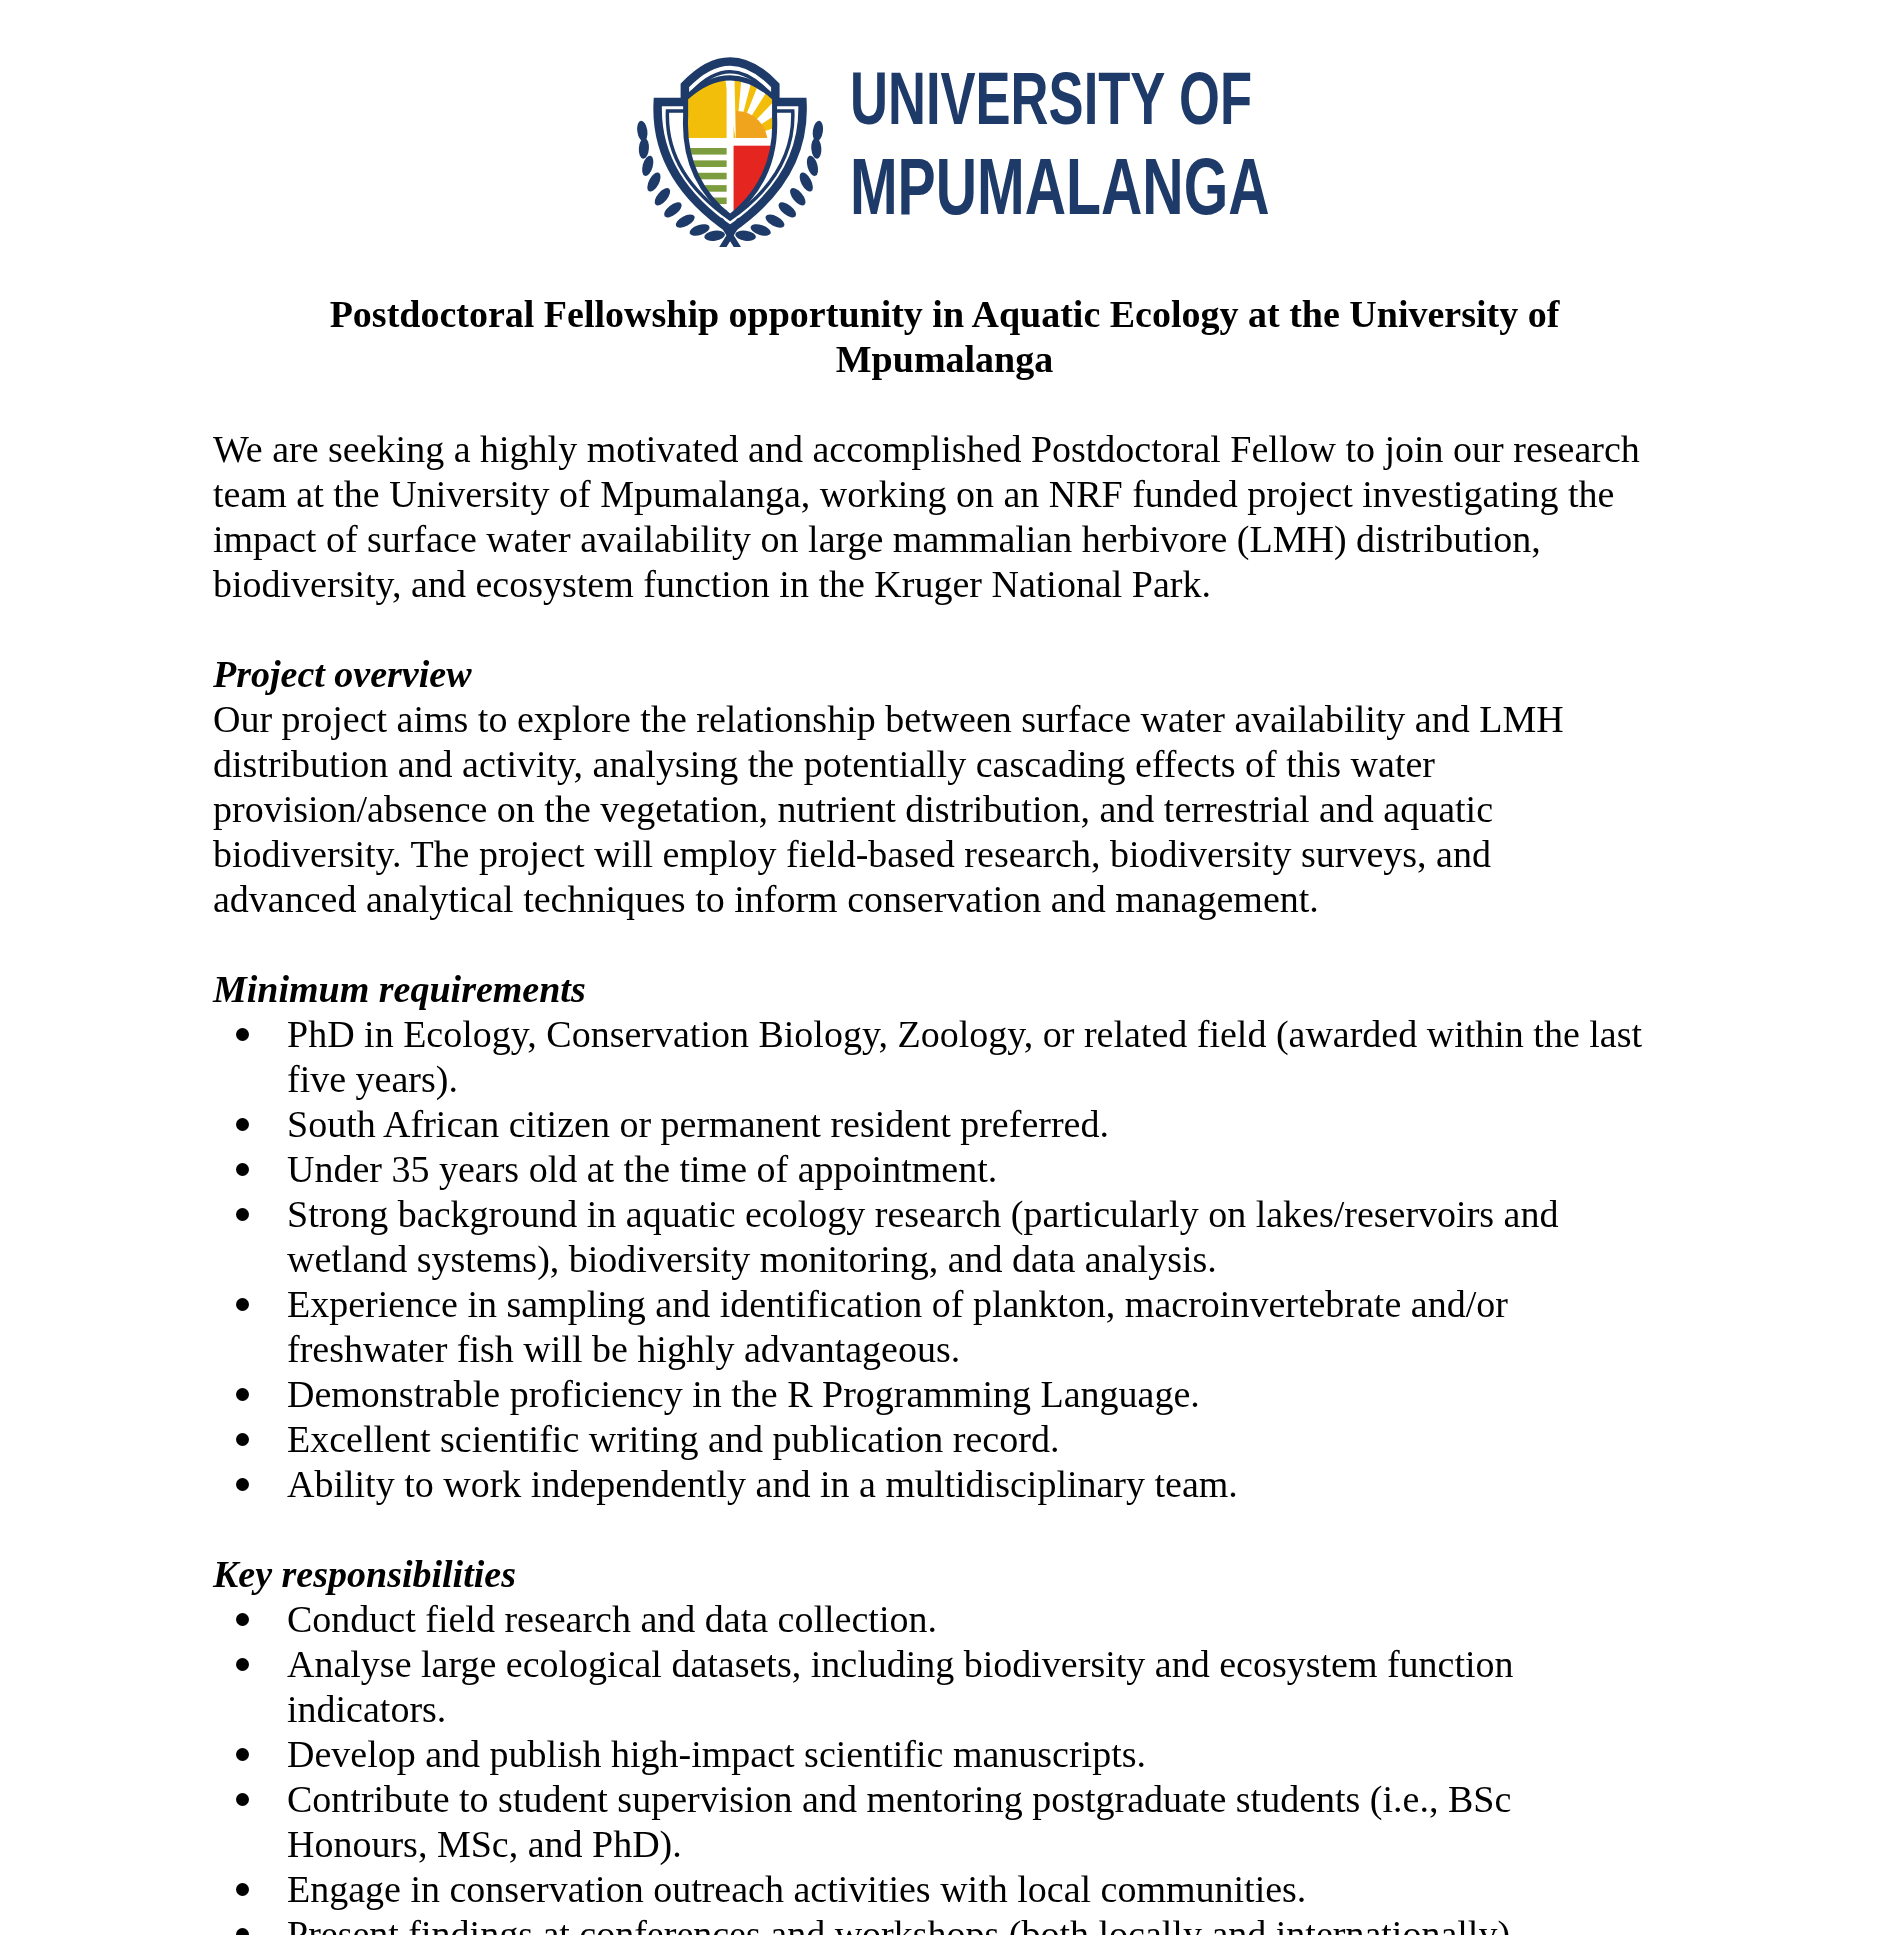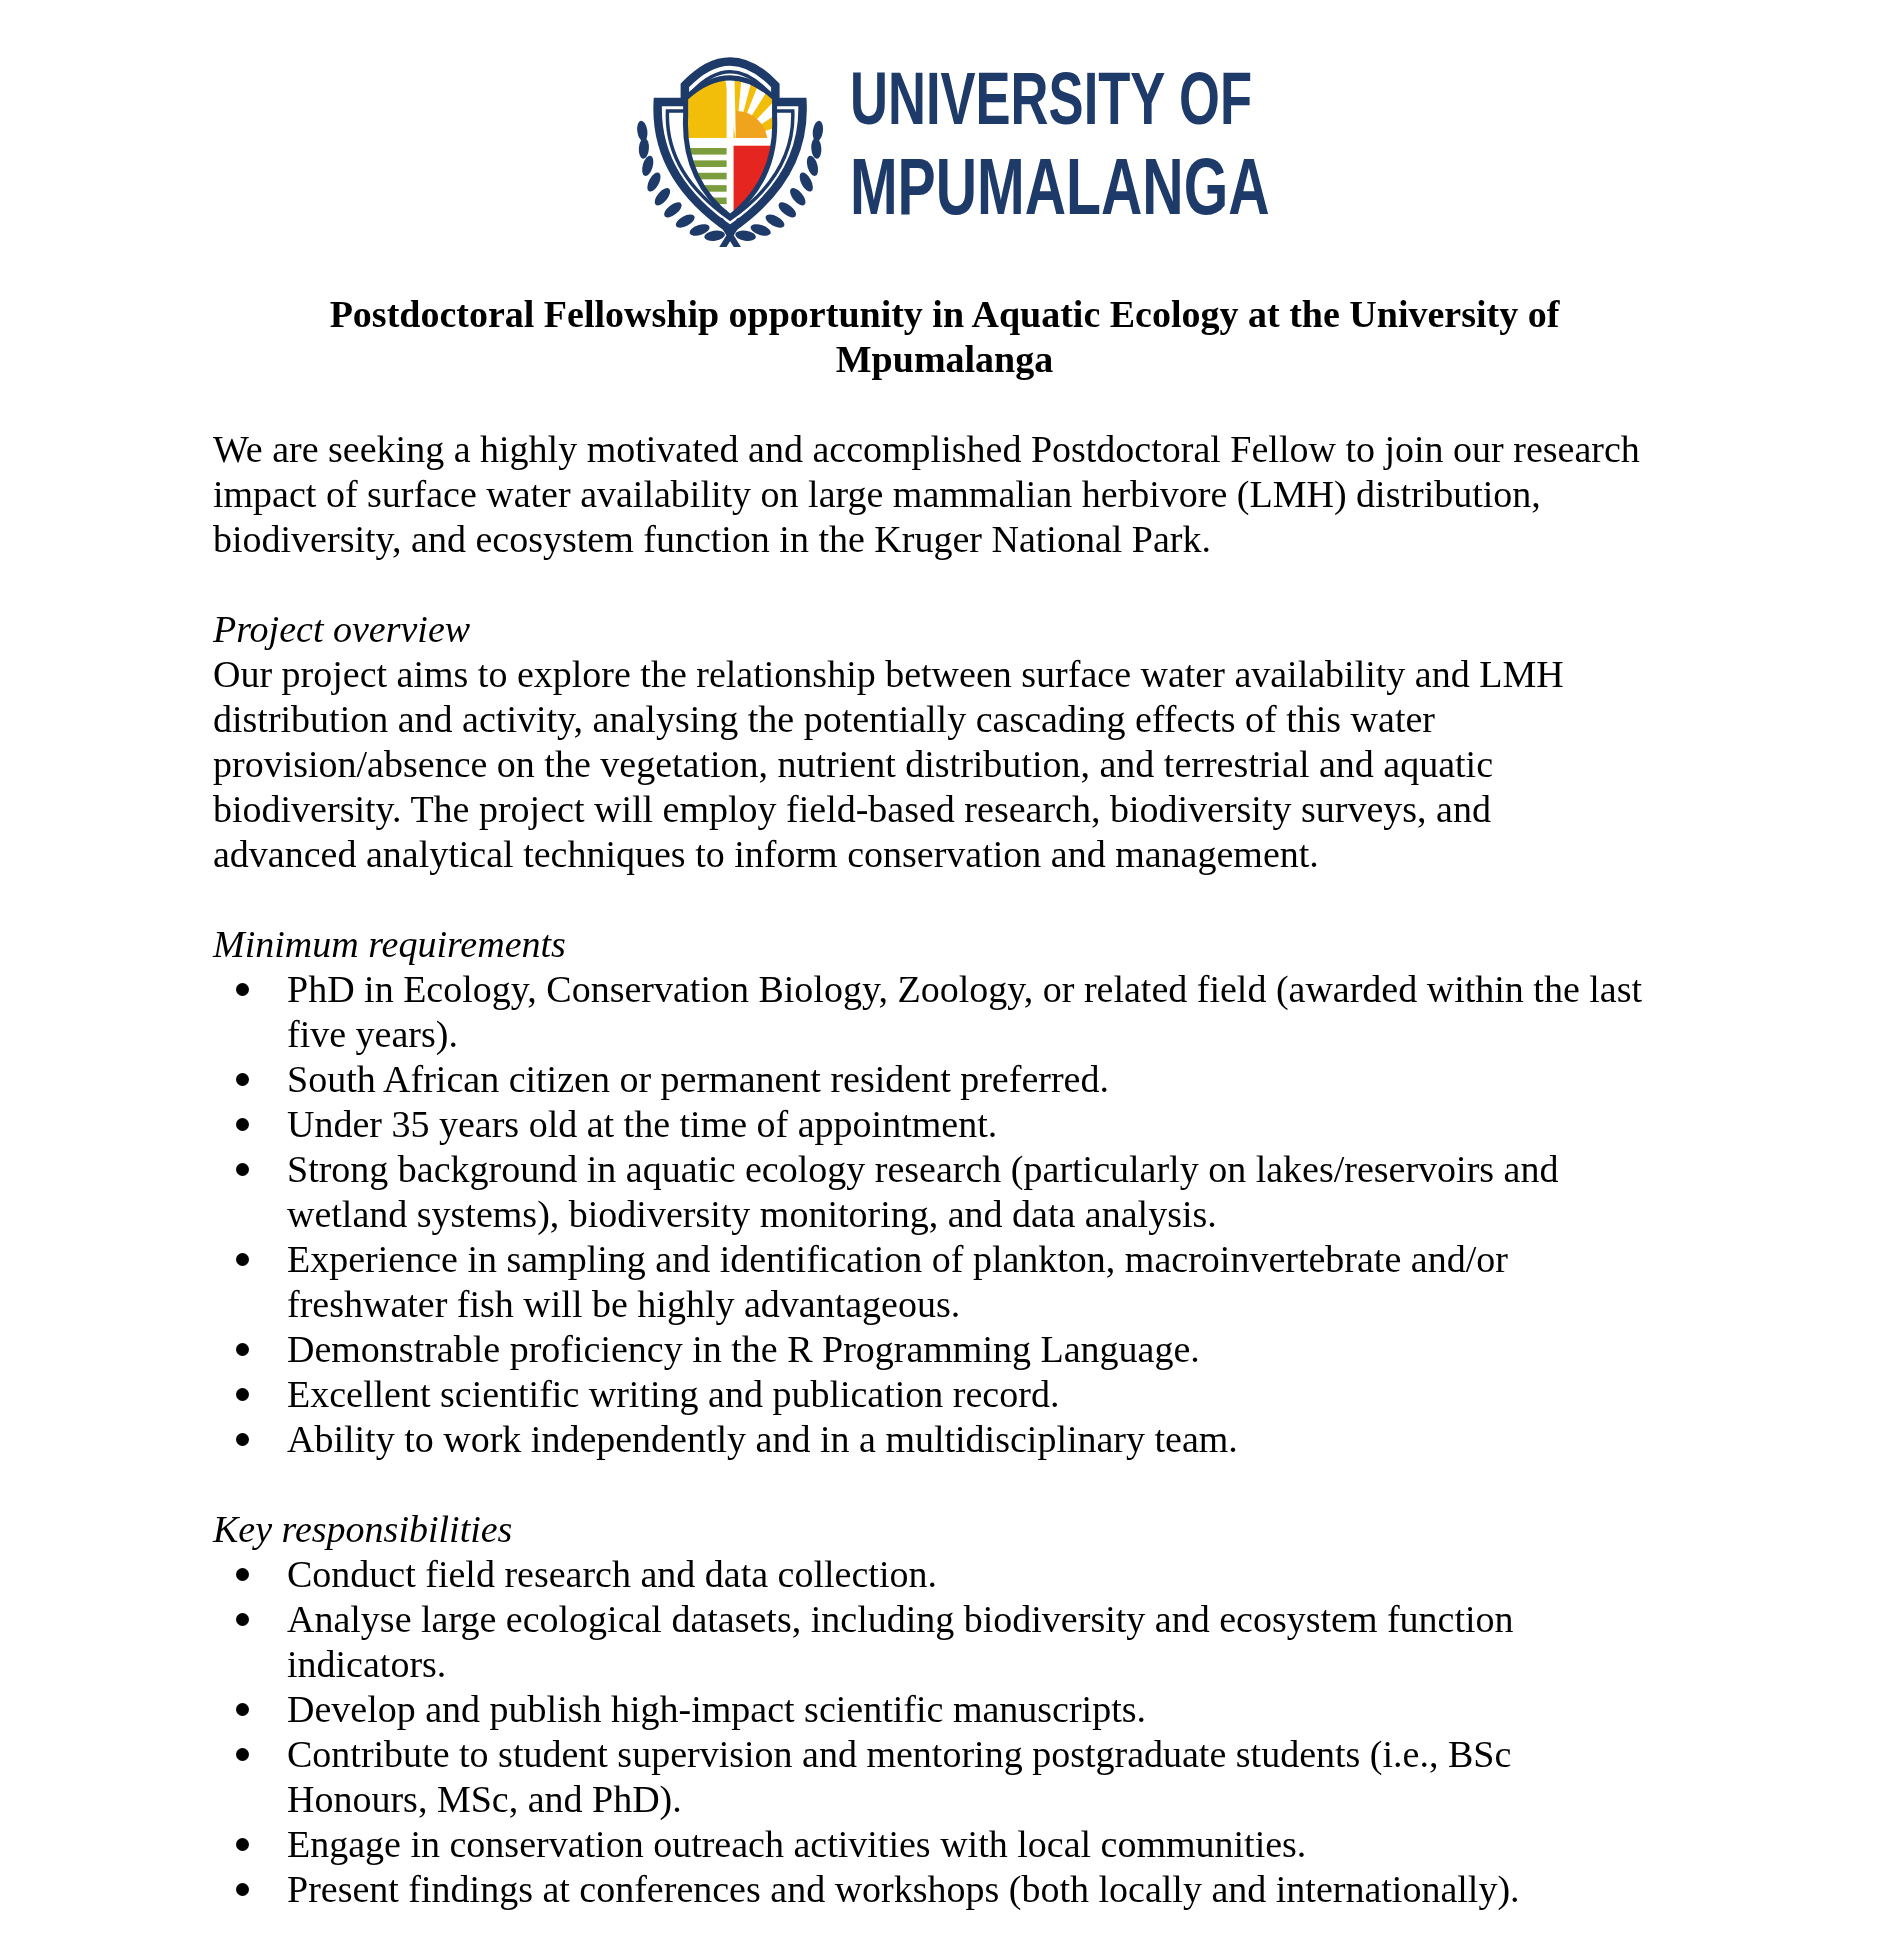--- a/index.html
+++ b/index.html
@@ -9,21 +9,21 @@
     background:#ffffff;
     font-family:"Liberation Serif","DejaVu Serif",serif;
     font-size:38px;line-height:45px;color:#000;
     overflow:hidden;margin:0 auto;
   }
   .content{padding:0 225px 0 213px;}
   .logo-row{display:flex;justify-content:center;padding-top:15px;}
   .title-block{margin-top:45px;text-align:center;font-weight:bold;}
   .line{white-space:nowrap;}
   .blank{height:45px;}
-  .heading-italic{font-weight:normal;font-style:italic;}
+  .heading-italic{font-weight:bold;font-style:italic;}
   .bullet{position:relative;padding-left:74px;}
   .bullet::before{
     content:"";position:absolute;left:22.5px;top:16.3px;
     width:13px;height:13px;border-radius:50%;background:#000;
   }
 </style>
 </head>
 <body>
 
 <div class="page">
@@ -109,20 +109,21 @@
 
     <div class="title-block">
       <div class="line">Postdoctoral Fellowship opportunity in Aquatic Ecology at the University of</div>
       <div class="line">Mpumalanga</div>
     </div>
 
     <div class="blank"></div>
 
     <div>
       <div class="line">We are seeking a highly motivated and accomplished Postdoctoral Fellow to join our research</div>
+      <div class="line">team at the University of Mpumalanga, working on an NRF funded project investigating the</div>
       <div class="line">impact of surface water availability on large mammalian herbivore (LMH) distribution,</div>
       <div class="line">biodiversity, and ecosystem function in the Kruger National Park.</div>
     </div>
 
     <div class="blank"></div>
 
     <div class="line heading-italic">Project overview</div>
     <div>
       <div class="line">Our project aims to explore the relationship between surface water availability and LMH</div>
       <div class="line">distribution and activity, analysing the potentially cascading effects of this water</div>

